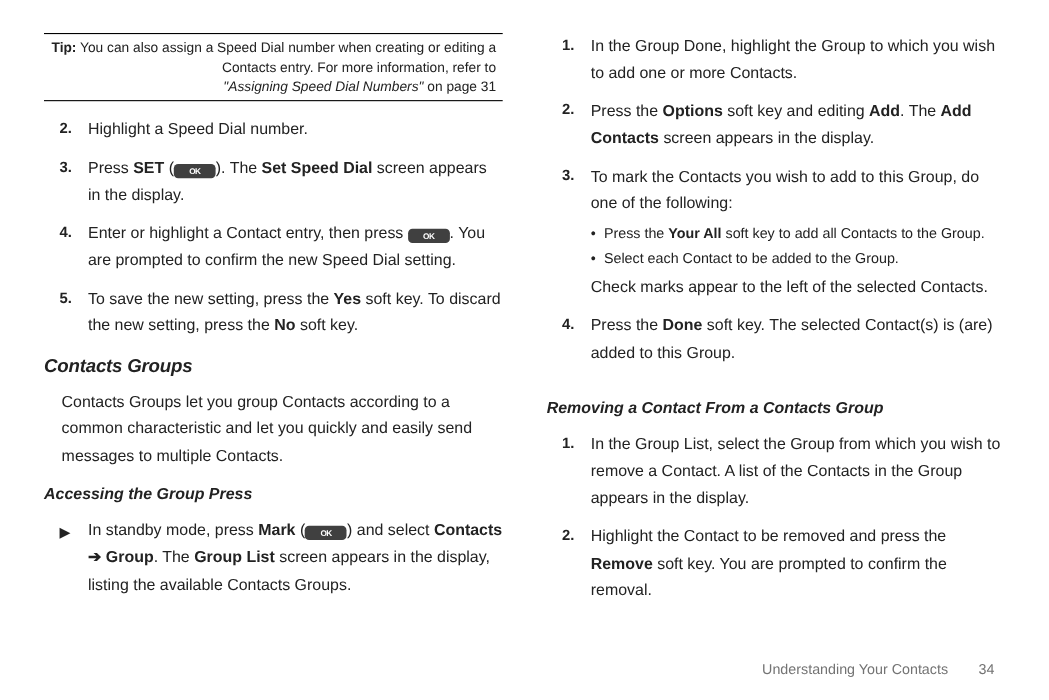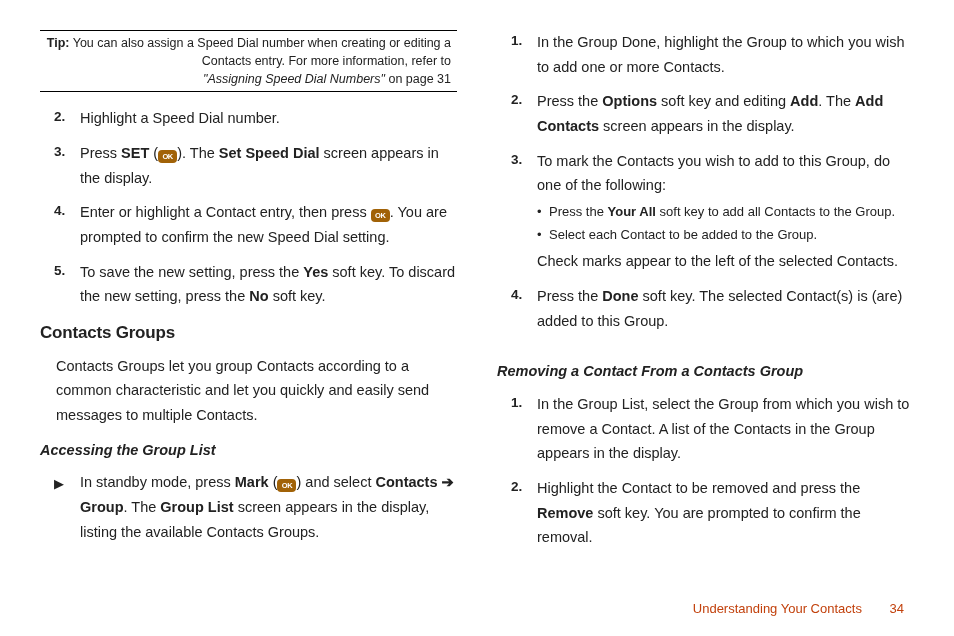--- a/index.html
+++ b/index.html
@@ -8,31 +8,31 @@
   .col { flex: 1; font-size: 14.5px; line-height: 1.7; }
   .tipbox { border-top: 1.5px solid #000; border-bottom: 1.5px solid #000; padding: 3px 6px; font-size: 12.5px; line-height: 1.45; margin-bottom: 14px; text-align: right; }
   .tipbox .tiplabel { font-weight: bold; }
   .tipbox .ref { font-style: italic; }
   .tipbox .indent { display: block; padding-left: 20px; }
   ol.steps { list-style: none; padding-left: 40px; }
   ol.steps > li { position: relative; margin-bottom: 10px; }
   ol.steps > li .num { position: absolute; left: -26px; top: 0; font-weight: bold; font-size: 13.5px; }
   .b { font-weight: bold; }
   .arrow { font-weight: bold; }
-  h2.section { font-family: Arial, Helvetica, sans-serif; font-weight: 900; font-size: 17px; margin: 10px 0 6px 0; letter-spacing: -0.2px; }
+  h2.section { font-family: Arial, Helvetica, sans-serif; font-weight: 900; font-size: 17px; margin: 10px 0 6px 0; letter-spacing: -0.2px; font-style: italic; }
   .para { margin-left: 16px; margin-bottom: 10px; }
   h3.subhead { font-style: italic; font-weight: bold; font-size: 14.5px; margin: 6px 0 8px 0; }
   .tri-item { position: relative; padding-left: 40px; margin-bottom: 10px; }
   .tri-item .tri { position: absolute; left: 14px; top: 3px; font-size: 13px; }
-  .okicon { display: inline-block; width: 19px; height: 13px; background: #a16207; border-radius: 4px; color: #fff; font-size: 7.5px; font-weight: bold; text-align: center; line-height: 13px; vertical-align: -1px; letter-spacing: -0.5px; }
+  .okicon { display: inline-block; width: 38px; height: 13px; background: #404040; border-radius: 4px; color: #fff; font-size: 7.5px; font-weight: bold; text-align: center; line-height: 13px; vertical-align: -1px; letter-spacing: -0.5px; }
   ul.bullets { list-style: none; margin: 4px 0 4px 0; font-size: 13px; line-height: 1.6; }
   ul.bullets li { position: relative; padding-left: 12px; margin-bottom: 2px; }
   ul.bullets li::before { content: "•"; position: absolute; left: 0; top: 0; }
   .subtext { margin-top: 4px; }
-  .footer { position: absolute; bottom: 20px; right: 50px; font-size: 13px; color: #c2410c; }
+  .footer { position: absolute; bottom: 20px; right: 50px; font-size: 13px; color: #737373; }
   .footer .pnum { margin-left: 24px; }
 </style>
 </head>
 <body>
 
 <div class="page">
 
   <div class="col">
     <div class="tipbox">
       <span class="tiplabel">Tip:</span><span> You can also assign a Speed Dial number when creating or editing a Contacts entry. For more information, refer to </span><span class="indent"><span class="ref">"Assigning Speed Dial Numbers"</span><span>  on page 31</span></span>
@@ -53,21 +53,21 @@
       </li>
       <li>
         <span class="num">5.</span>
         <span>To save the new setting, press the </span><span class="b">Yes</span><span> soft key. To discard the new setting, press the </span><span class="b">No</span><span> soft key.</span>
       </li>
     </ol>
 
     <h2 class="section">Contacts Groups</h2>
     <div class="para">Contacts Groups let you group Contacts according to a common characteristic and let you quickly and easily send messages to multiple Contacts.</div>
 
-    <h3 class="subhead">Accessing the Group List</h3>
+    <h3 class="subhead">Accessing the Group Press</h3>
     <div class="tri-item">
       <span class="tri">▶</span>
       <span>In standby mode, press </span><span class="b">Mark</span><span> (</span><span class="okicon">OK</span><span>) and select </span><span class="b">Contacts</span><span class="arrow"> ➔ </span><span class="b">Group</span><span>. The </span><span class="b">Group List</span><span> screen appears in the display, listing the available Contacts Groups.</span>
     </div>
   </div>
 
   <div class="col">
     <ol class="steps">
       <li>
         <span class="num">1.</span>

